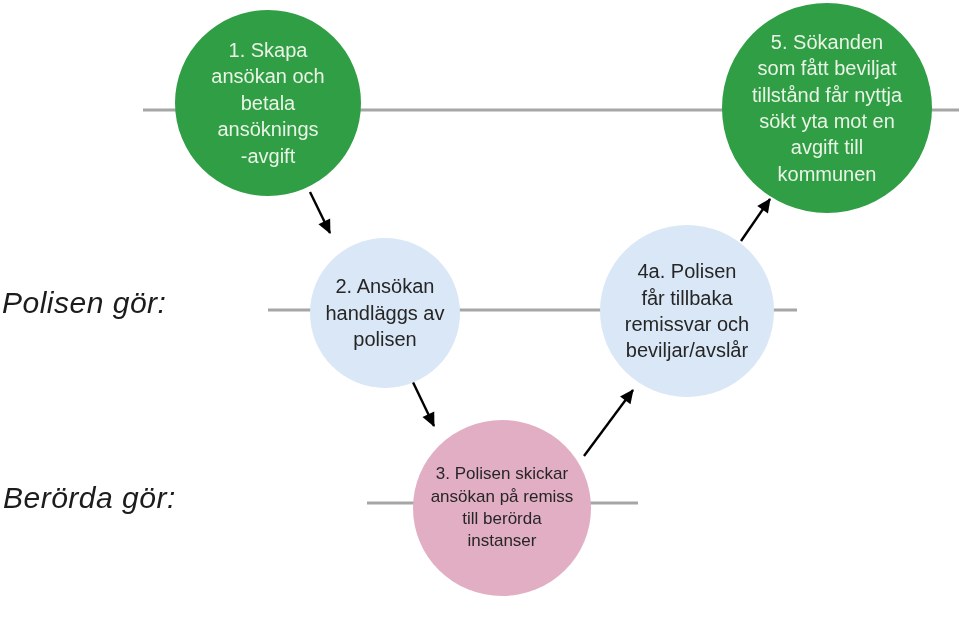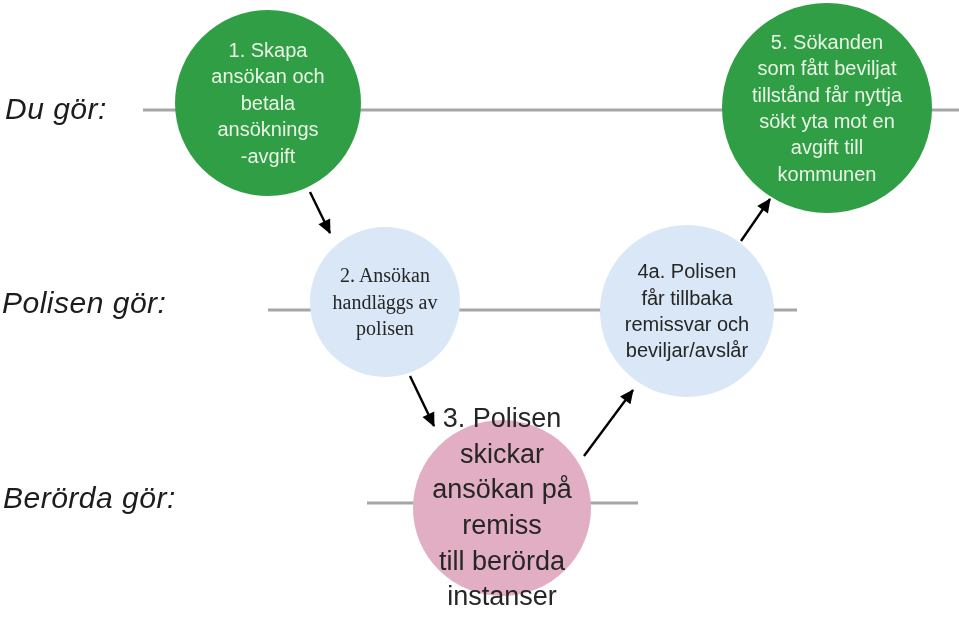--- a/index.html
+++ b/index.html
@@ -47,23 +47,23 @@
     line-height: 1.32;
   }
   .green { background: #2f9e44; }
   .green .circle-text { color: #eaf4e6; }
   .blue  { background: #d9e7f6; }
   .blue .circle-text  { color: #262626; }
   .pink  { background: #e2aec3; }
   .pink .circle-text  { color: #262626; }
 
   .c1 { left: 175px; top: 10px;  width: 186px; height: 186px; }
-  .c2 { left: 310px; top: 227px; width: 150px; height: 150px; font-family: Liberation Serif, serif; }
+  .c2 { left: 310px; top: 238px; width: 150px; height: 150px; }
   .c3 { left: 413px; top: 420px; width: 178px; height: 176px; }
-  .c3 .circle-text { font-size: 27px; }
+  .c3 .circle-text { font-size: 17px; }
   .c4 { left: 600px; top: 225px; width: 174px; height: 172px; }
   .c5 { left: 722px; top: 3px;   width: 210px; height: 210px; }
 </style>
 </head>
 <body>
 
 <div class="stage">
 
   <svg class="connector-layer" width="959" height="628" viewBox="0 0 959 628" xmlns="http://www.w3.org/2000/svg">
     <defs>
@@ -75,21 +75,20 @@
     <line x1="143" y1="110" x2="959" y2="110" stroke="#a6a6a6" stroke-width="3"></line>
     <line x1="268" y1="310" x2="797" y2="310" stroke="#a6a6a6" stroke-width="3"></line>
     <line x1="367" y1="503" x2="638" y2="503" stroke="#a6a6a6" stroke-width="3"></line>
 
     <line x1="310" y1="192" x2="330" y2="233" stroke="#000000" stroke-width="2.4" marker-end="url(#ah)"></line>
     <line x1="410" y1="376" x2="434" y2="426" stroke="#000000" stroke-width="2.4" marker-end="url(#ah)"></line>
     <line x1="584" y1="456" x2="633" y2="390" stroke="#000000" stroke-width="2.4" marker-end="url(#ah)"></line>
     <line x1="741" y1="241" x2="770" y2="199" stroke="#000000" stroke-width="2.4" marker-end="url(#ah)"></line>
   </svg>
 
-  <div class="lane-label du">Du gör:</div>
   <div class="lane-label berorda">Berörda gör:</div>
   <div class="lane-label polisen">Polisen gör:</div>
 
   <div class="circle green c1">
     <span class="circle-text">1. Skapa
 ansökan och
 betala
 ansöknings
 -avgift</span>
   </div>

